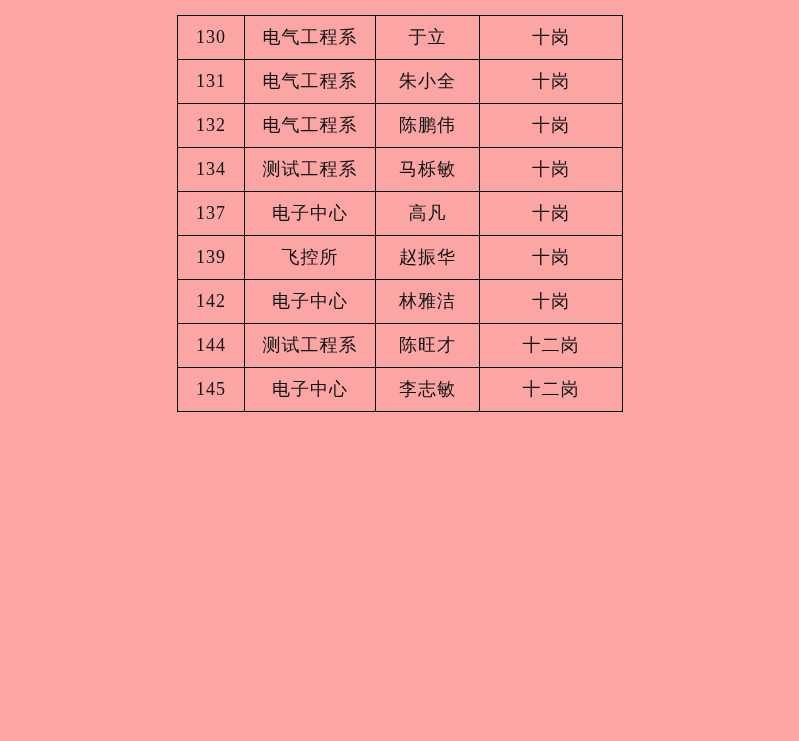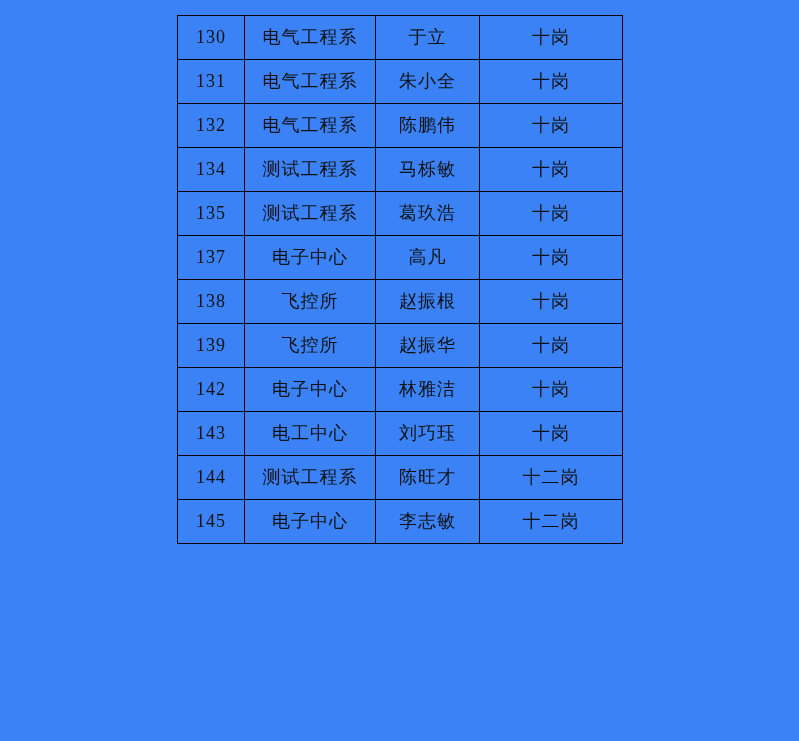--- a/index.html
+++ b/index.html
@@ -11,21 +11,21 @@
     overflow: hidden;
   }
   body {
     font-family: "Liberation Serif", "DejaVu Serif", serif;
     color: #000000;
   }
   .page {
     position: relative;
     width: 799px;
     height: 741px;
-    background: #3b82f6;
+    background: #fca5a5;
   }
   .table-wrap {
     position: absolute;
     left: 177px;
     top: 15px;
     width: 445px;
   }
   table.roster {
     border-collapse: collapse;
     table-layout: fixed;
@@ -78,53 +78,35 @@
             <td>陈鹏伟</td>
             <td>十岗</td>
           </tr>
           <tr>
             <td>134</td>
             <td>测试工程系</td>
             <td>马栎敏</td>
             <td>十岗</td>
           </tr>
           <tr>
-            <td>135</td>
-            <td>测试工程系</td>
-            <td>葛玖浩</td>
-            <td>十岗</td>
-          </tr>
-          <tr>
             <td>137</td>
             <td>电子中心</td>
             <td>高凡</td>
-            <td>十岗</td>
-          </tr>
-          <tr>
-            <td>138</td>
-            <td>飞控所</td>
-            <td>赵振根</td>
             <td>十岗</td>
           </tr>
           <tr>
             <td>139</td>
             <td>飞控所</td>
             <td>赵振华</td>
             <td>十岗</td>
           </tr>
           <tr>
             <td>142</td>
             <td>电子中心</td>
             <td>林雅洁</td>
-            <td>十岗</td>
-          </tr>
-          <tr>
-            <td>143</td>
-            <td>电工中心</td>
-            <td>刘巧珏</td>
             <td>十岗</td>
           </tr>
           <tr>
             <td>144</td>
             <td>测试工程系</td>
             <td>陈旺才</td>
             <td>十二岗</td>
           </tr>
           <tr>
             <td>145</td>

